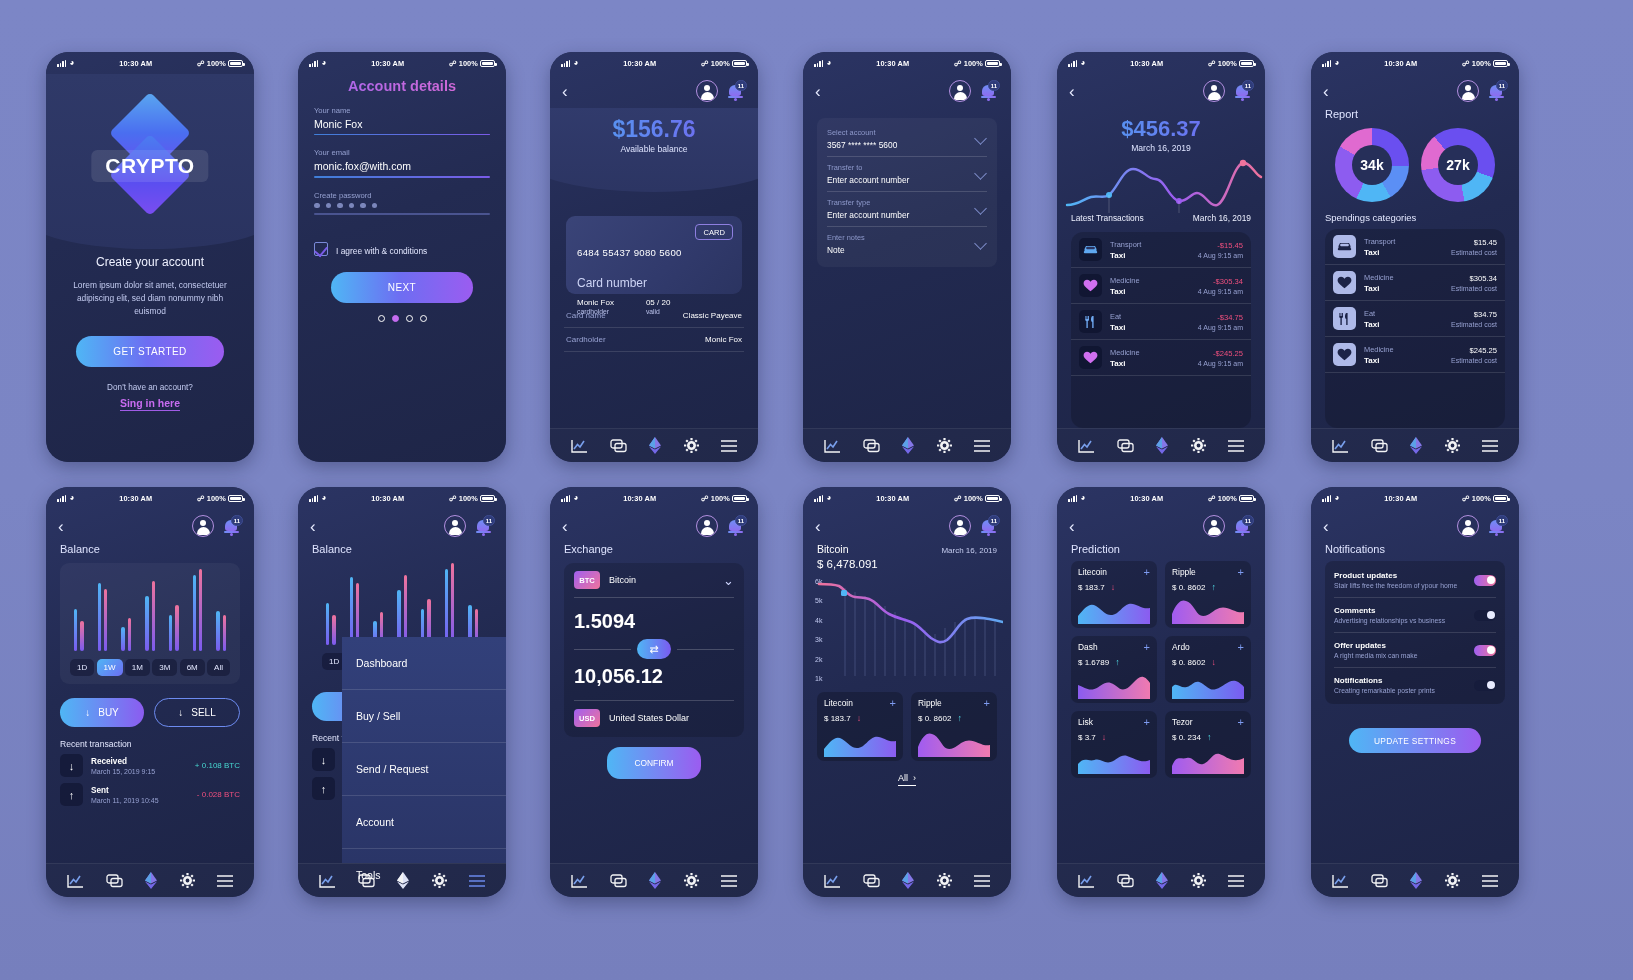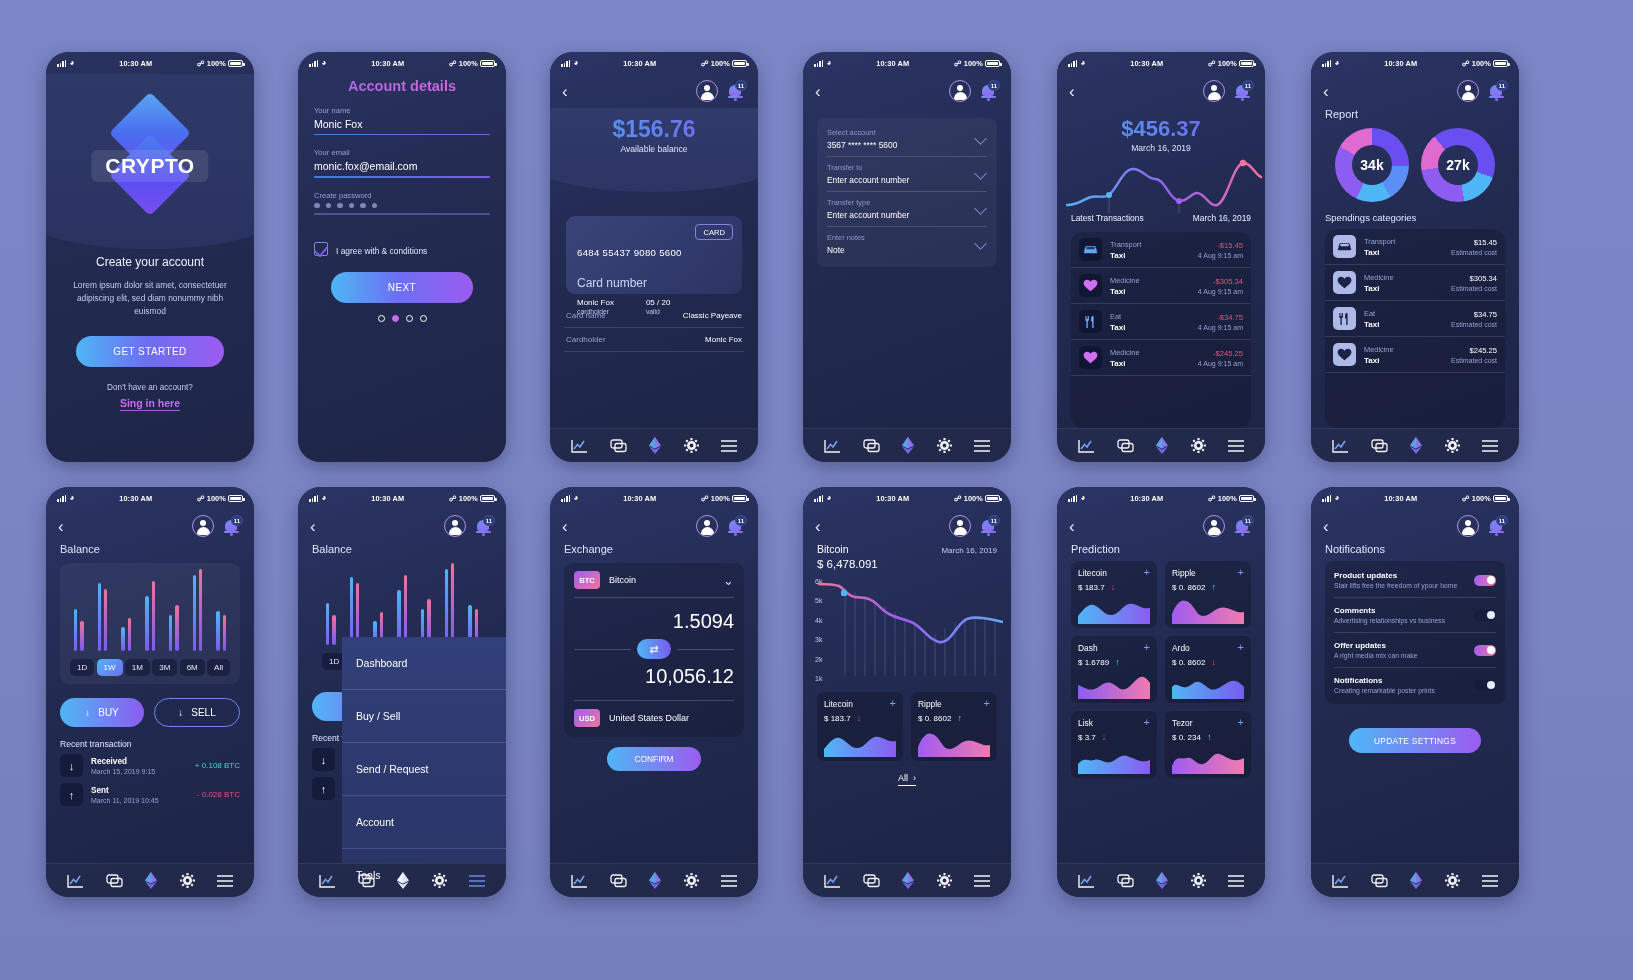--- a/index.html
+++ b/index.html
@@ -217,41 +217,41 @@
     border-bottom:1px solid rgba(255,255,255,.13); cursor:pointer; }
 
   
   .exPanel { margin:4px 14px 0; background:rgba(0,0,0,.16); border-radius:9px; padding:8px 10px 10px; }
   .exRow { display:flex; align-items:center; gap:9px; }
   .tick { width:26px; height:18px; border-radius:4px; display:flex; align-items:center;
     justify-content:center; font-size:7.6px; font-weight:bold;
     background:linear-gradient(135deg,#a060f0,#f0739c); }
   .exName { font-size:9px; flex:1; }
   .exHr { height:1px; background:rgba(255,255,255,.18); margin:8px 0; }
-  .exBig { text-align:right; font-size:20px; font-weight:normal; padding:4px 0; }
+  .exBig { text-align:left; font-size:20px; font-weight:bold; padding:4px 0; }
   .swapWrap { display:flex; align-items:center; gap:6px; padding:2px 0; }
   .swapLine { flex:1; height:1px; background:rgba(255,255,255,.2); }
   .swap { width:34px; height:20px; border-radius:11px;
     background:linear-gradient(90deg,#4fb6f5,#7a5bf0); display:flex; align-items:center;
     justify-content:center; font-size:11px; cursor:pointer; }
-  .confirm { display:block; margin:10px auto 0; width:94px; height:24px; border-radius:13px;
+  .confirm { display:block; margin:10px auto 0; width:94px; height:32px; border-radius:13px;
     background:linear-gradient(90deg,#4fb6f5,#9b5cf0); font-size:8.4px; border:none; color:#fff;
     cursor:pointer; }
 
   
   .btcHead { display:flex; justify-content:space-between; align-items:baseline; margin:0 14px; }
   .btcName { font-size:10.5px; }
   .btcDate { font-size:8px; color:#c6cdf0; }
   .btcPrice { font-size:11.5px; margin:3px 14px 0; }
   .btcChart { position:relative; height:118px; margin:2px 8px 0; }
   .yax { position:absolute; left:4px; top:6px; display:flex; flex-direction:column;
     justify-content:space-between; height:104px; font-size:7px; color:#c0c8ef; }
   .coinCards { display:flex; gap:8px; margin:2px 14px 0; }
   .coinCard { flex:1; background:rgba(0,0,0,.22); border-radius:7px; padding:6px 7px 0; overflow:hidden;}
-  .ccTop { display:flex; justify-content:space-between; align-items:center; }
+  .ccTop { display:flex; justify-content:space-between; }
   .ccName { font-size:8.4px; }
   .ccPlus { font-size:11px; color:#7e9bf0; cursor:pointer; line-height:1; }
   .ccPrice { display:flex; align-items:center; gap:6px; margin-top:4px; }
   .ccVal { font-size:8px; }
   .ccArrow { font-size:9px; }
   .ccArrow.dn { color:#ef4f7e; } .ccArrow.up { color:#4fd6e0; }
   .allrow { text-align:center; margin-top:6px; }
   .allbtn { display:inline-flex; align-items:center; gap:5px; font-size:9px;
     border-bottom:1.4px solid #fff; padding-bottom:2px; cursor:pointer; }
 
@@ -342,21 +342,21 @@
       </div>
       <div class="s2title">Account details</div>
 
       <div class="field">
         <div class="flabel">Your name</div>
         <div class="fval">Monic Fox</div>
         <div class="fline"></div>
       </div>
       <div class="field">
         <div class="flabel">Your email</div>
-        <div class="fval">monic.fox@email.com</div>
+        <div class="fval">monic.fox@with.com</div>
         <div class="fline"></div>
       </div>
       <div class="field">
         <div class="flabel">Create password</div>
         <div class="dots">
             <i></i>
             <i></i>
             <i></i>
             <i></i>
             <i></i>

